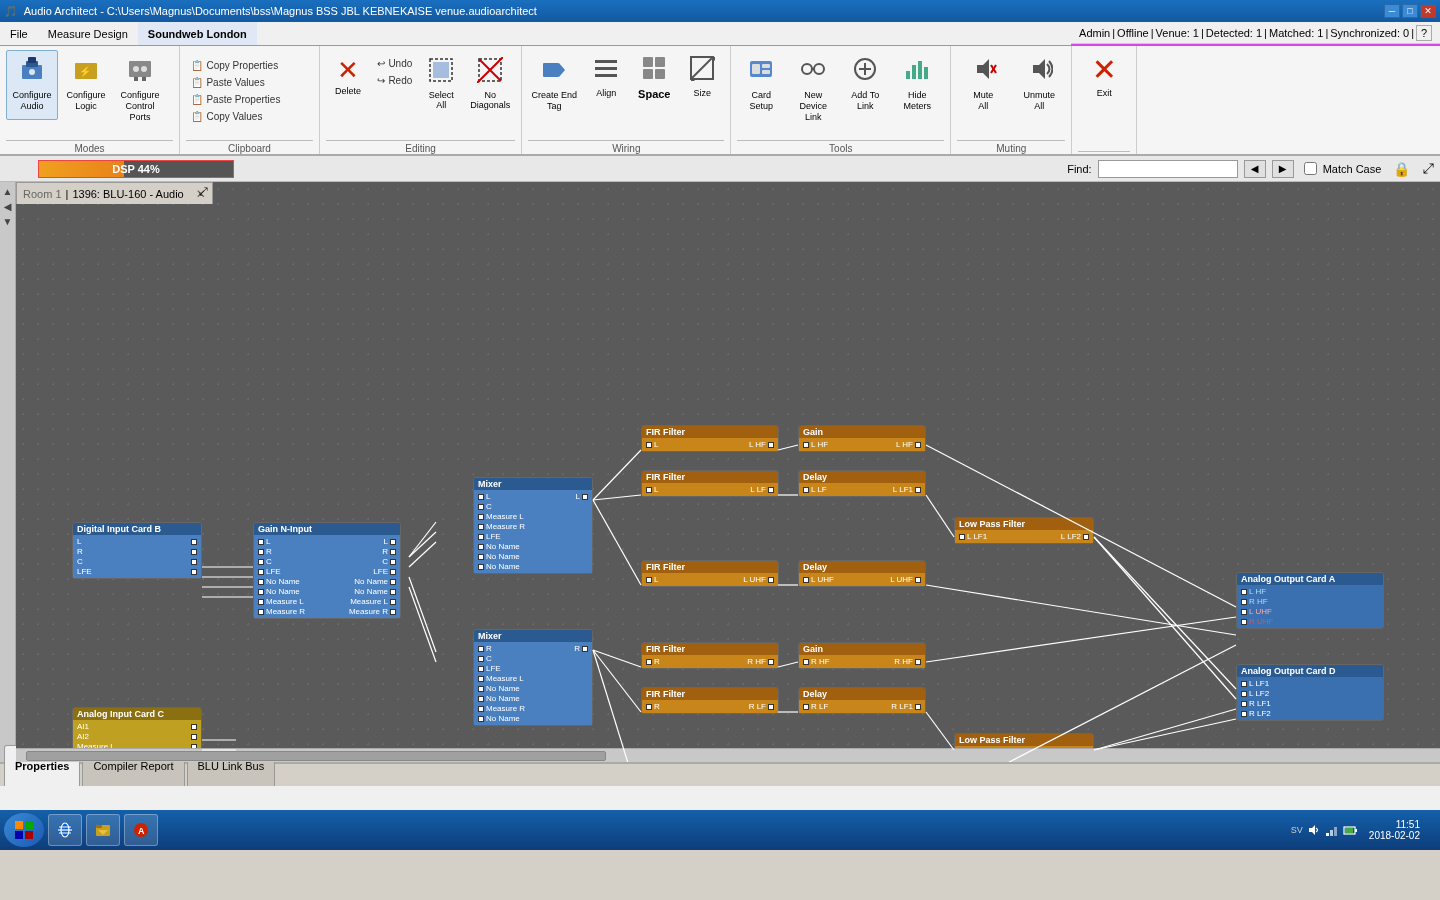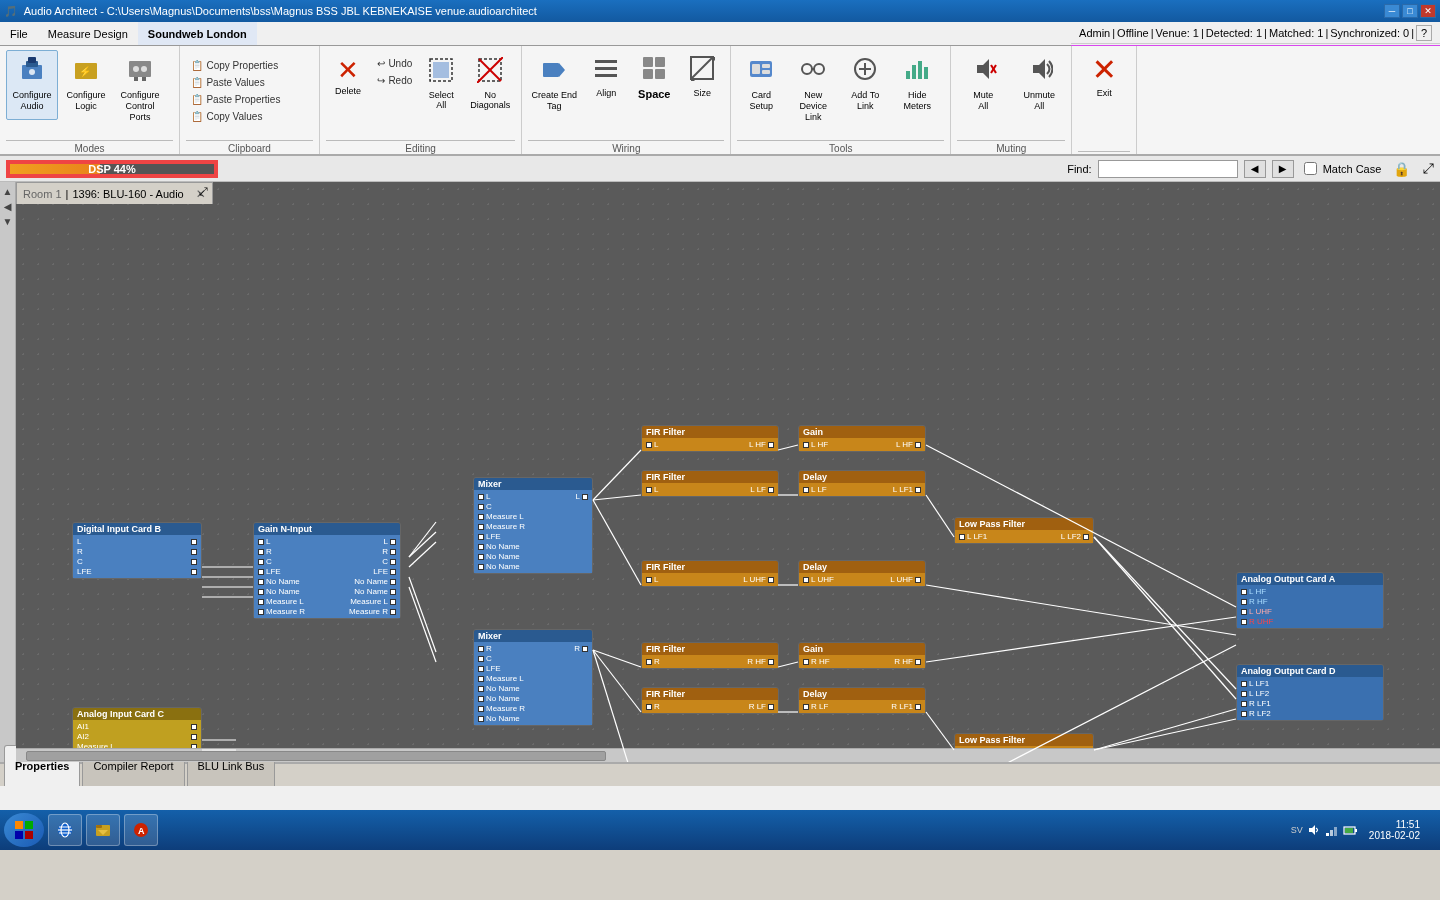--- a/index.html
+++ b/index.html
@@ -136,26 +136,27 @@
       height: 26px;
       background: #e8e8e8;
       border-bottom: 1px solid #bbb;
       display: flex;
       align-items: center;
       padding: 0 6px;
       gap: 6px;
       position: relative;
     }
     #dsp-bar {
-      width: 212px;
+      width: 196px;
       height: 18px;
       background: #555;
-      border: 4px solid #ef4444;
+      border: 1px solid #ef4444;
       position: relative;
       overflow: hidden;
+      margin-left: 32px;
     }
     #dsp-fill {
       height: 100%;
       background: linear-gradient(to right, #f0a020, #e8821a);
       width: 44%;
     }
     #dsp-label {
       position: absolute;
       top: 0; left: 0; right: 0; bottom: 0;
       display: flex; align-items: center; justify-content: center;
@@ -414,21 +415,21 @@
     <span>🎵</span>
     <span class="title-text">Audio Architect - C:\Users\Magnus\Documents\bss\Magnus BSS JBL KEBNEKAISE venue.audioarchitect</span>
   </div>
   <div class="win-controls">
     <div class="win-btn">─</div>
     <div class="win-btn">□</div>
     <div class="win-btn close">✕</div>
   </div>
 </div>
 
-<div style="display:flex; height:24px; background:#f0f0f0; border-bottom:1px solid #d946ef; position:relative;">
+<div style="display:flex; height:24px; background:#f0f0f0; border-bottom:3px solid #d946ef; position:relative;">
   <div id="menu-bar" style="display:flex; align-items:center; flex:1;">
     <div class="menu-item">File</div>
     <div class="menu-item">Measure Design</div>
     <div class="menu-item" style="background:#e0e8f5; font-weight:bold;">Soundweb London</div>
   </div>
   <div id="status-bar-top" style="position:static; display:flex; align-items:center; gap:2px; padding:0 8px; font-size:11px;justify-content:space-between;">
     <span>Admin</span>
     <span>|</span>
     <span>Offline</span>
     <span>|</span>

